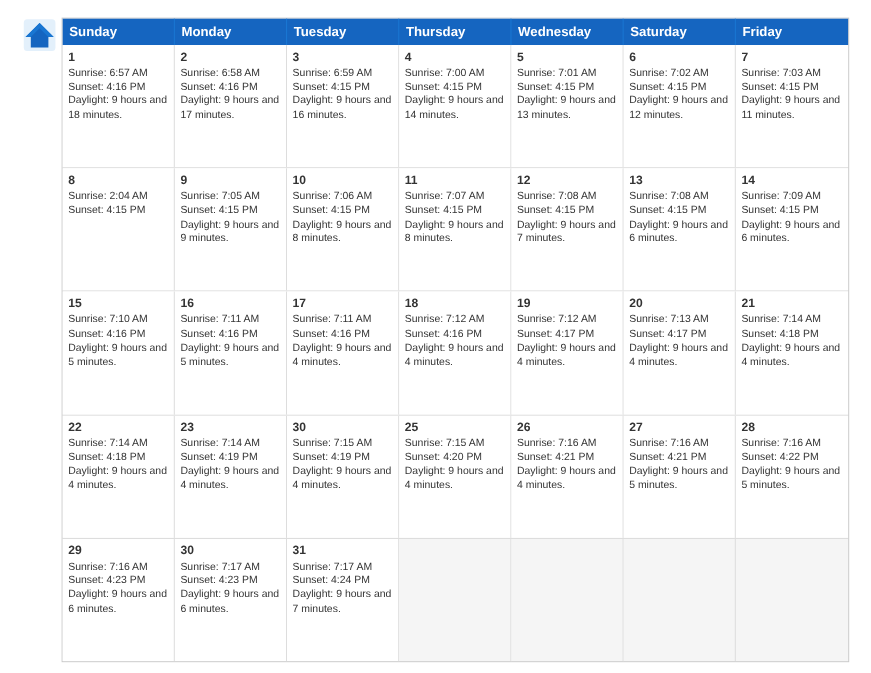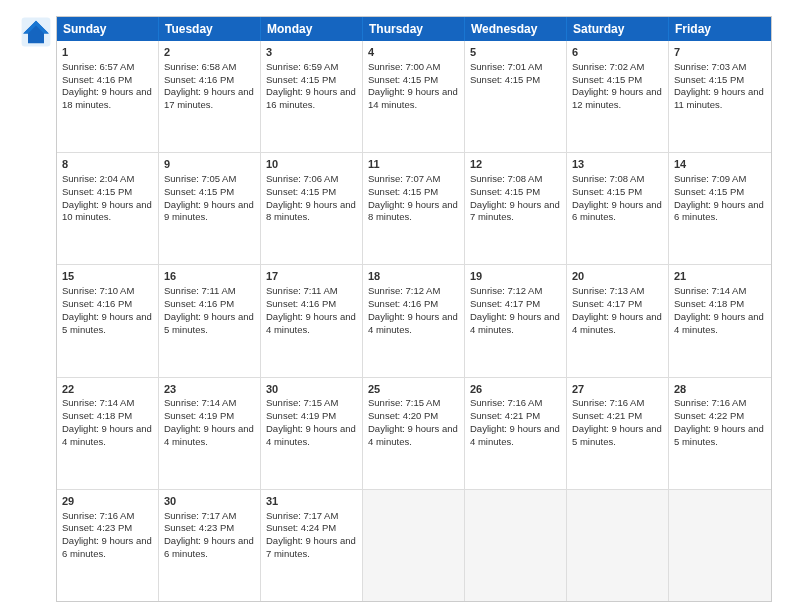--- a/index.html
+++ b/index.html
@@ -119,39 +119,39 @@
     </div>
     <div class="title-block">
       <div class="month-title"></div>
       <div class="location"></div>
     </div>
   </div>
 
   <div class="calendar">
     <div class="cal-header" id="cal-header-row">
         <div class="cal-header-cell">Sunday</div>
+        <div class="cal-header-cell">Monday</div>
         <div class="cal-header-cell">Tuesday</div>
-        <div class="cal-header-cell">Monday</div>
         <div class="cal-header-cell">Thursday</div>
         <div class="cal-header-cell">Wednesday</div>
         <div class="cal-header-cell">Saturday</div>
         <div class="cal-header-cell">Friday</div>
       </div>
     <div class="cal-body" id="cal-body">
         <div class="cal-row">
           <div class="cal-cell"><span class="day-num">1</span><span>Sunrise: 6:57 AM</span><br><span>Sunset: 4:16 PM</span><br><span>Daylight: 9 hours and 18 minutes.</span></div>
           <div class="cal-cell"><span class="day-num">2</span><span>Sunrise: 6:58 AM</span><br><span>Sunset: 4:16 PM</span><br><span>Daylight: 9 hours and 17 minutes.</span></div>
           <div class="cal-cell"><span class="day-num">3</span><span>Sunrise: 6:59 AM</span><br><span>Sunset: 4:15 PM</span><br><span>Daylight: 9 hours and 16 minutes.</span></div>
           <div class="cal-cell"><span class="day-num">4</span><span>Sunrise: 7:00 AM</span><br><span>Sunset: 4:15 PM</span><br><span>Daylight: 9 hours and 14 minutes.</span></div>
-          <div class="cal-cell"><span class="day-num">5</span><span>Sunrise: 7:01 AM</span><br><span>Sunset: 4:15 PM</span><br></div>
+          <div class="cal-cell"><span class="day-num">5</span><span>Sunrise: 7:01 AM</span><br><span>Sunset: 4:15 PM</span><br><span>Daylight: 9 hours and 13 minutes.</span></div>
           <div class="cal-cell"><span class="day-num">6</span><span>Sunrise: 7:02 AM</span><br><span>Sunset: 4:15 PM</span><br><span>Daylight: 9 hours and 12 minutes.</span></div>
           <div class="cal-cell"><span class="day-num">7</span><span>Sunrise: 7:03 AM</span><br><span>Sunset: 4:15 PM</span><br><span>Daylight: 9 hours and 11 minutes.</span></div>
         </div>
         <div class="cal-row">
-          <div class="cal-cell"><span class="day-num">8</span><span>Sunrise: 2:04 AM</span><br><span>Sunset: 4:15 PM</span><br><span>Daylight: 9 hours and 10 minutes.</span></div>
+          <div class="cal-cell"><span class="day-num">8</span><span>Sunrise: 2:04 AM</span><br><span>Sunset: 4:15 PM</span><br></div>
           <div class="cal-cell"><span class="day-num">9</span><span>Sunrise: 7:05 AM</span><br><span>Sunset: 4:15 PM</span><br><span>Daylight: 9 hours and 9 minutes.</span></div>
           <div class="cal-cell"><span class="day-num">10</span><span>Sunrise: 7:06 AM</span><br><span>Sunset: 4:15 PM</span><br><span>Daylight: 9 hours and 8 minutes.</span></div>
           <div class="cal-cell"><span class="day-num">11</span><span>Sunrise: 7:07 AM</span><br><span>Sunset: 4:15 PM</span><br><span>Daylight: 9 hours and 8 minutes.</span></div>
           <div class="cal-cell"><span class="day-num">12</span><span>Sunrise: 7:08 AM</span><br><span>Sunset: 4:15 PM</span><br><span>Daylight: 9 hours and 7 minutes.</span></div>
           <div class="cal-cell"><span class="day-num">13</span><span>Sunrise: 7:08 AM</span><br><span>Sunset: 4:15 PM</span><br><span>Daylight: 9 hours and 6 minutes.</span></div>
           <div class="cal-cell"><span class="day-num">14</span><span>Sunrise: 7:09 AM</span><br><span>Sunset: 4:15 PM</span><br><span>Daylight: 9 hours and 6 minutes.</span></div>
         </div>
         <div class="cal-row">
           <div class="cal-cell"><span class="day-num">15</span><span>Sunrise: 7:10 AM</span><br><span>Sunset: 4:16 PM</span><br><span>Daylight: 9 hours and 5 minutes.</span></div>
           <div class="cal-cell"><span class="day-num">16</span><span>Sunrise: 7:11 AM</span><br><span>Sunset: 4:16 PM</span><br><span>Daylight: 9 hours and 5 minutes.</span></div>

